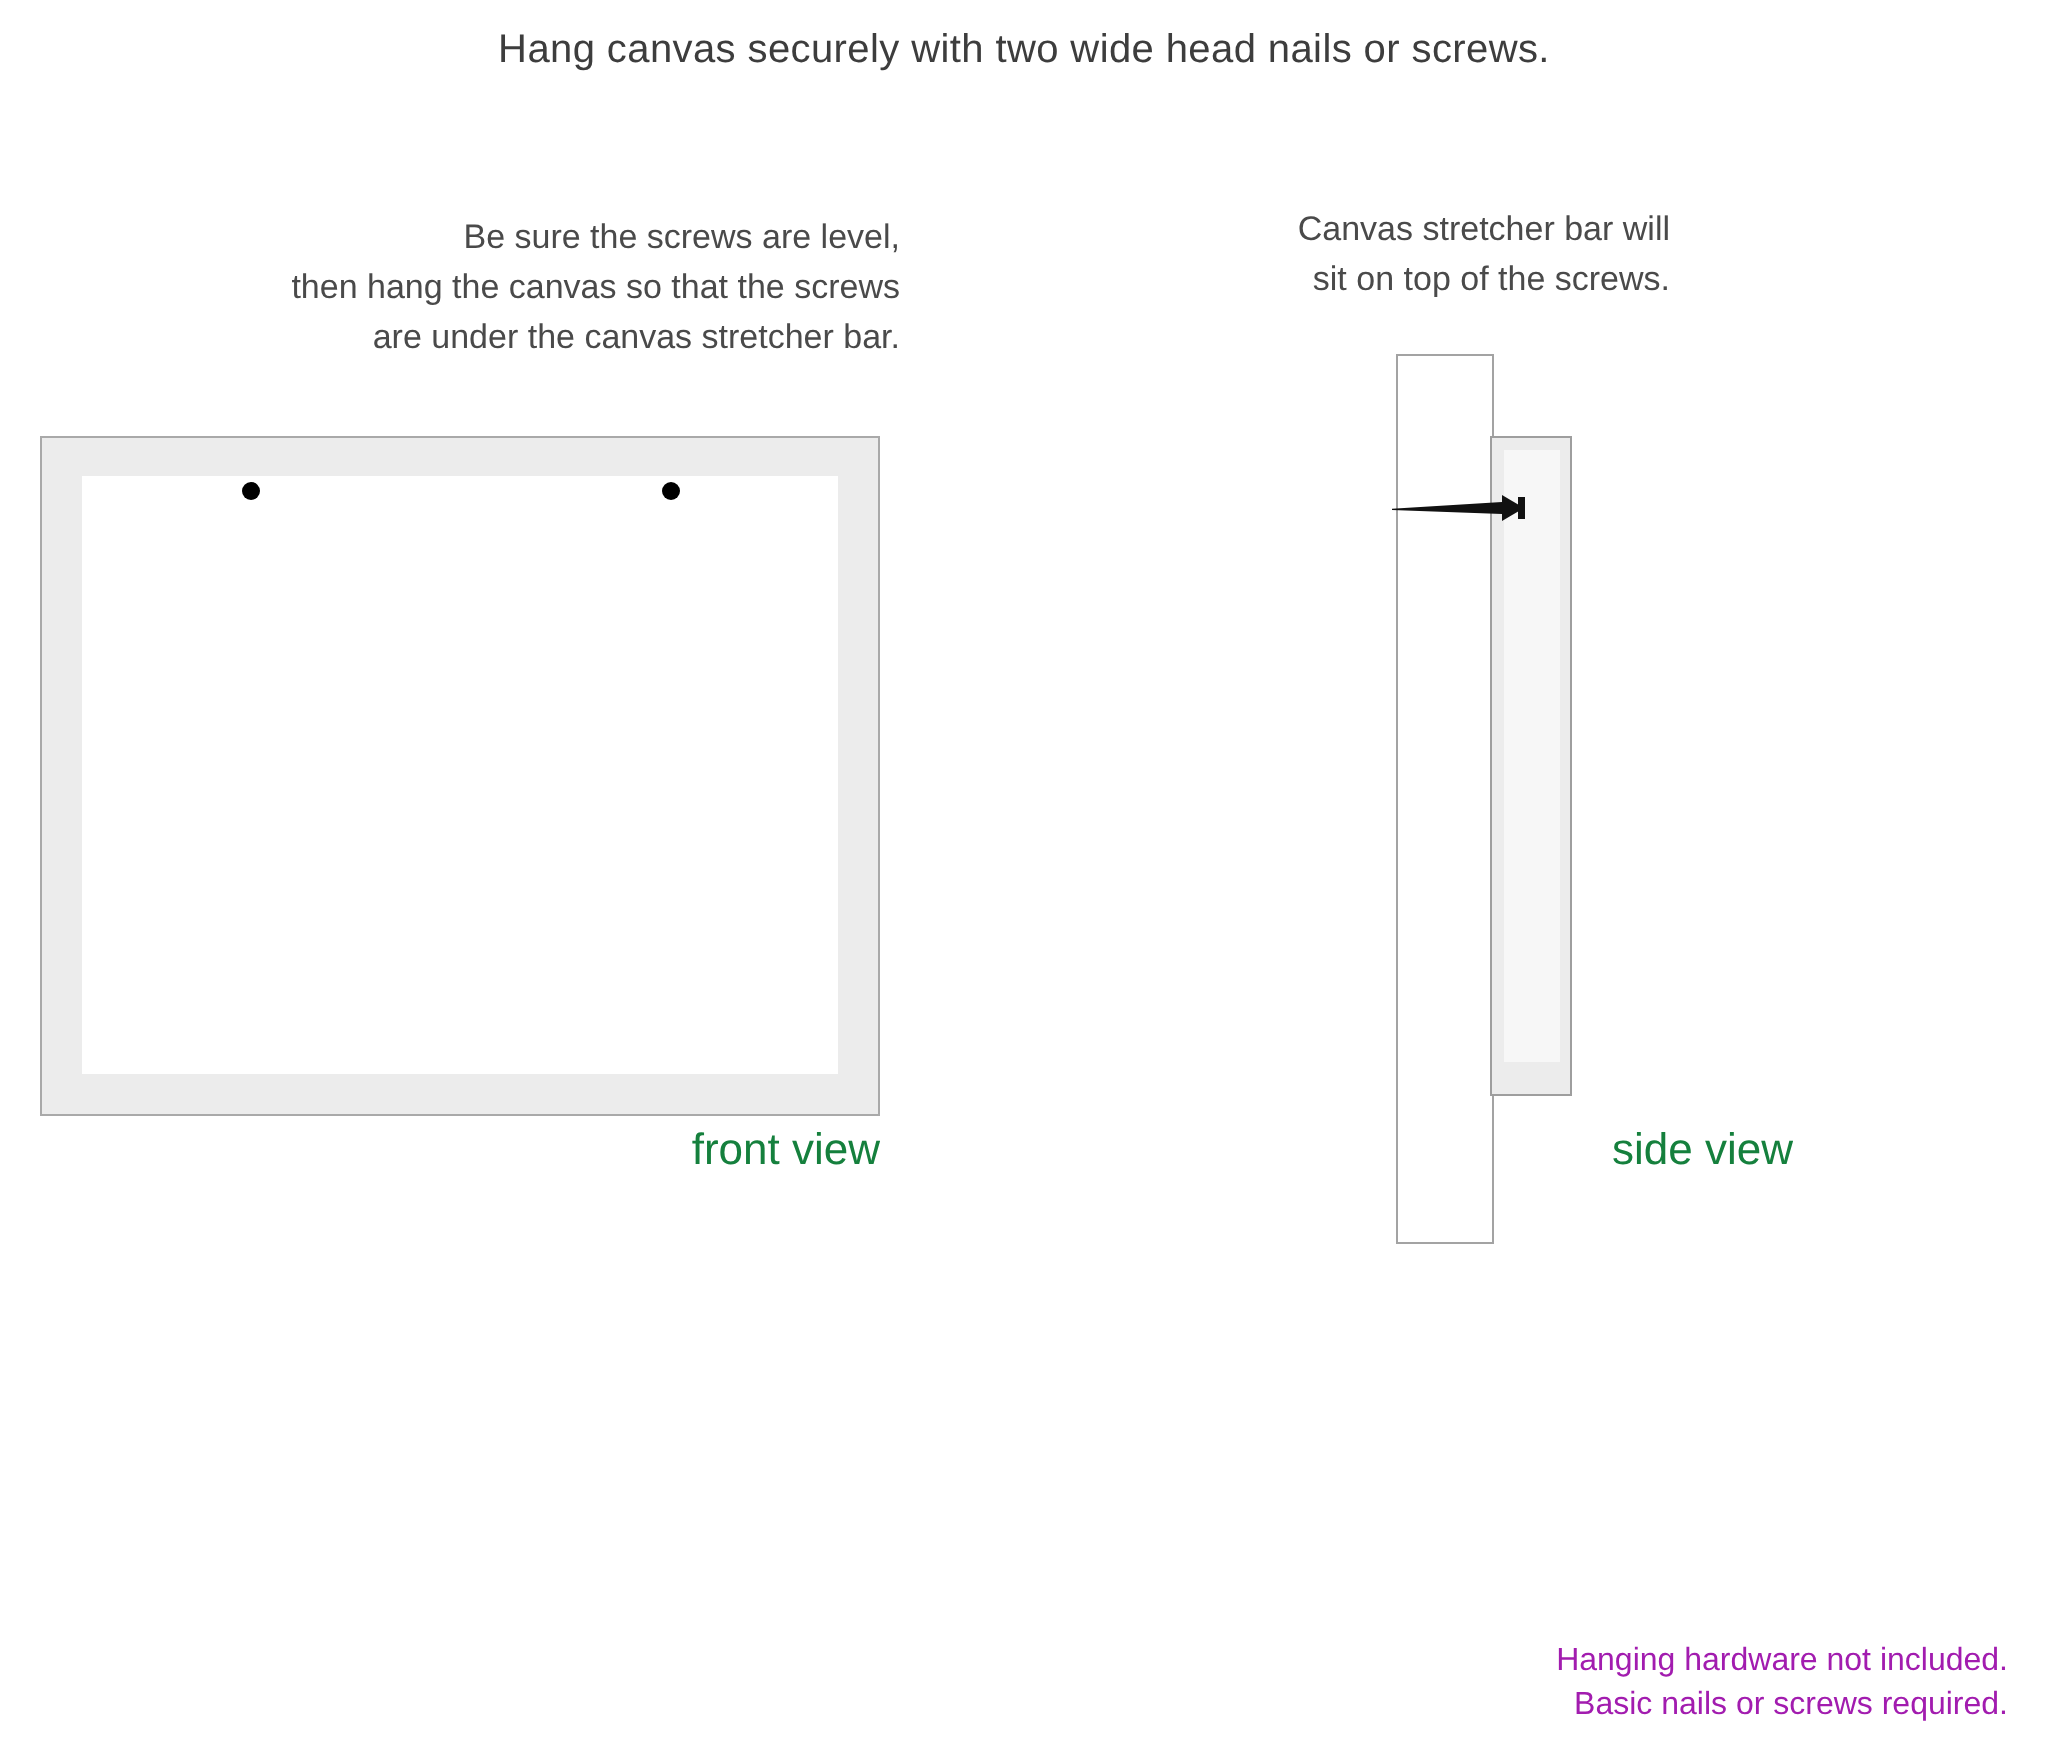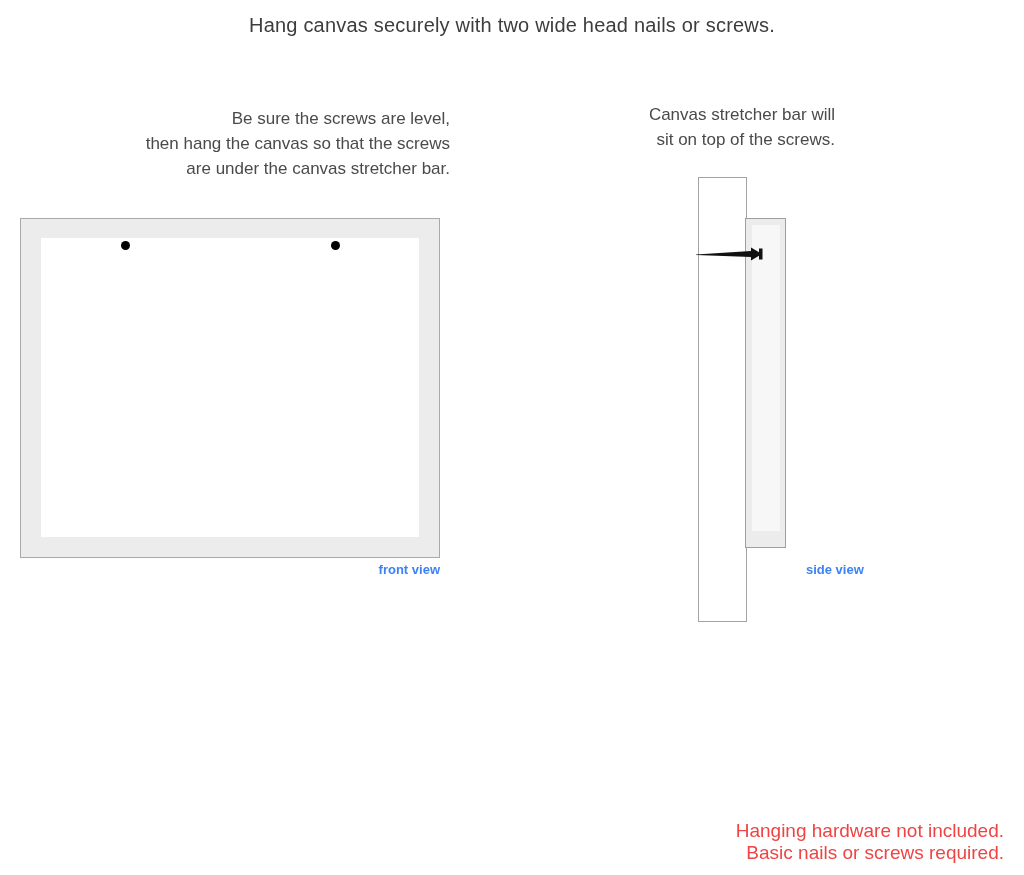--- a/index.html
+++ b/index.html
@@ -73,24 +73,23 @@
     width: 9px;
     height: 9px;
     border-radius: 50%;
     background: #000000;
   }
   #screw-dot-left  { left: 100px; top: 22px; }
   #screw-dot-right { left: 310px; top: 22px; }
 
   .view-label {
     position: absolute;
-    font-size: 13px;
-    color: #3b82f6;
+    font-size: 22px;
+    color: #15803d;
     white-space: nowrap;
-    font-weight: bold;
   }
   #front-view-label {
     left: 240px;
     top: 562px;
     width: 200px;
     text-align: right;
   }
   #side-view-label {
     left: 758px;
     top: 562px;
@@ -170,13 +169,13 @@
 
   <svg id="side-nail" viewBox="0 0 72 16">
     <polygon points="0,8.4 55,5.0 55,11.0 0,9.0" fill="#111111"></polygon>
     <polygon points="55,1.5 55,14.5 66,8.0" fill="#111111"></polygon>
     <rect x="63" y="2.5" width="3.5" height="11" fill="#111111"></rect>
   </svg>
 </div>
 
 <div id="side-view-label" class="view-label">side view</div>
 
-<div class="caption" id="footnote" style="left: 704px; top: 820px; width: 300px; text-align: right; font-size: 19px; line-height: 22px; color: #ef4444;">Hanging hardware not included.<br>Basic nails or screws required.</div>
+<div class="caption" id="footnote" style="left: 704px; top: 820px; width: 300px; text-align: right; font-size: 16px; line-height: 22px; color: #a21caf;">Hanging hardware not included.<br>Basic nails or screws required.</div>
 
 </body></html>

